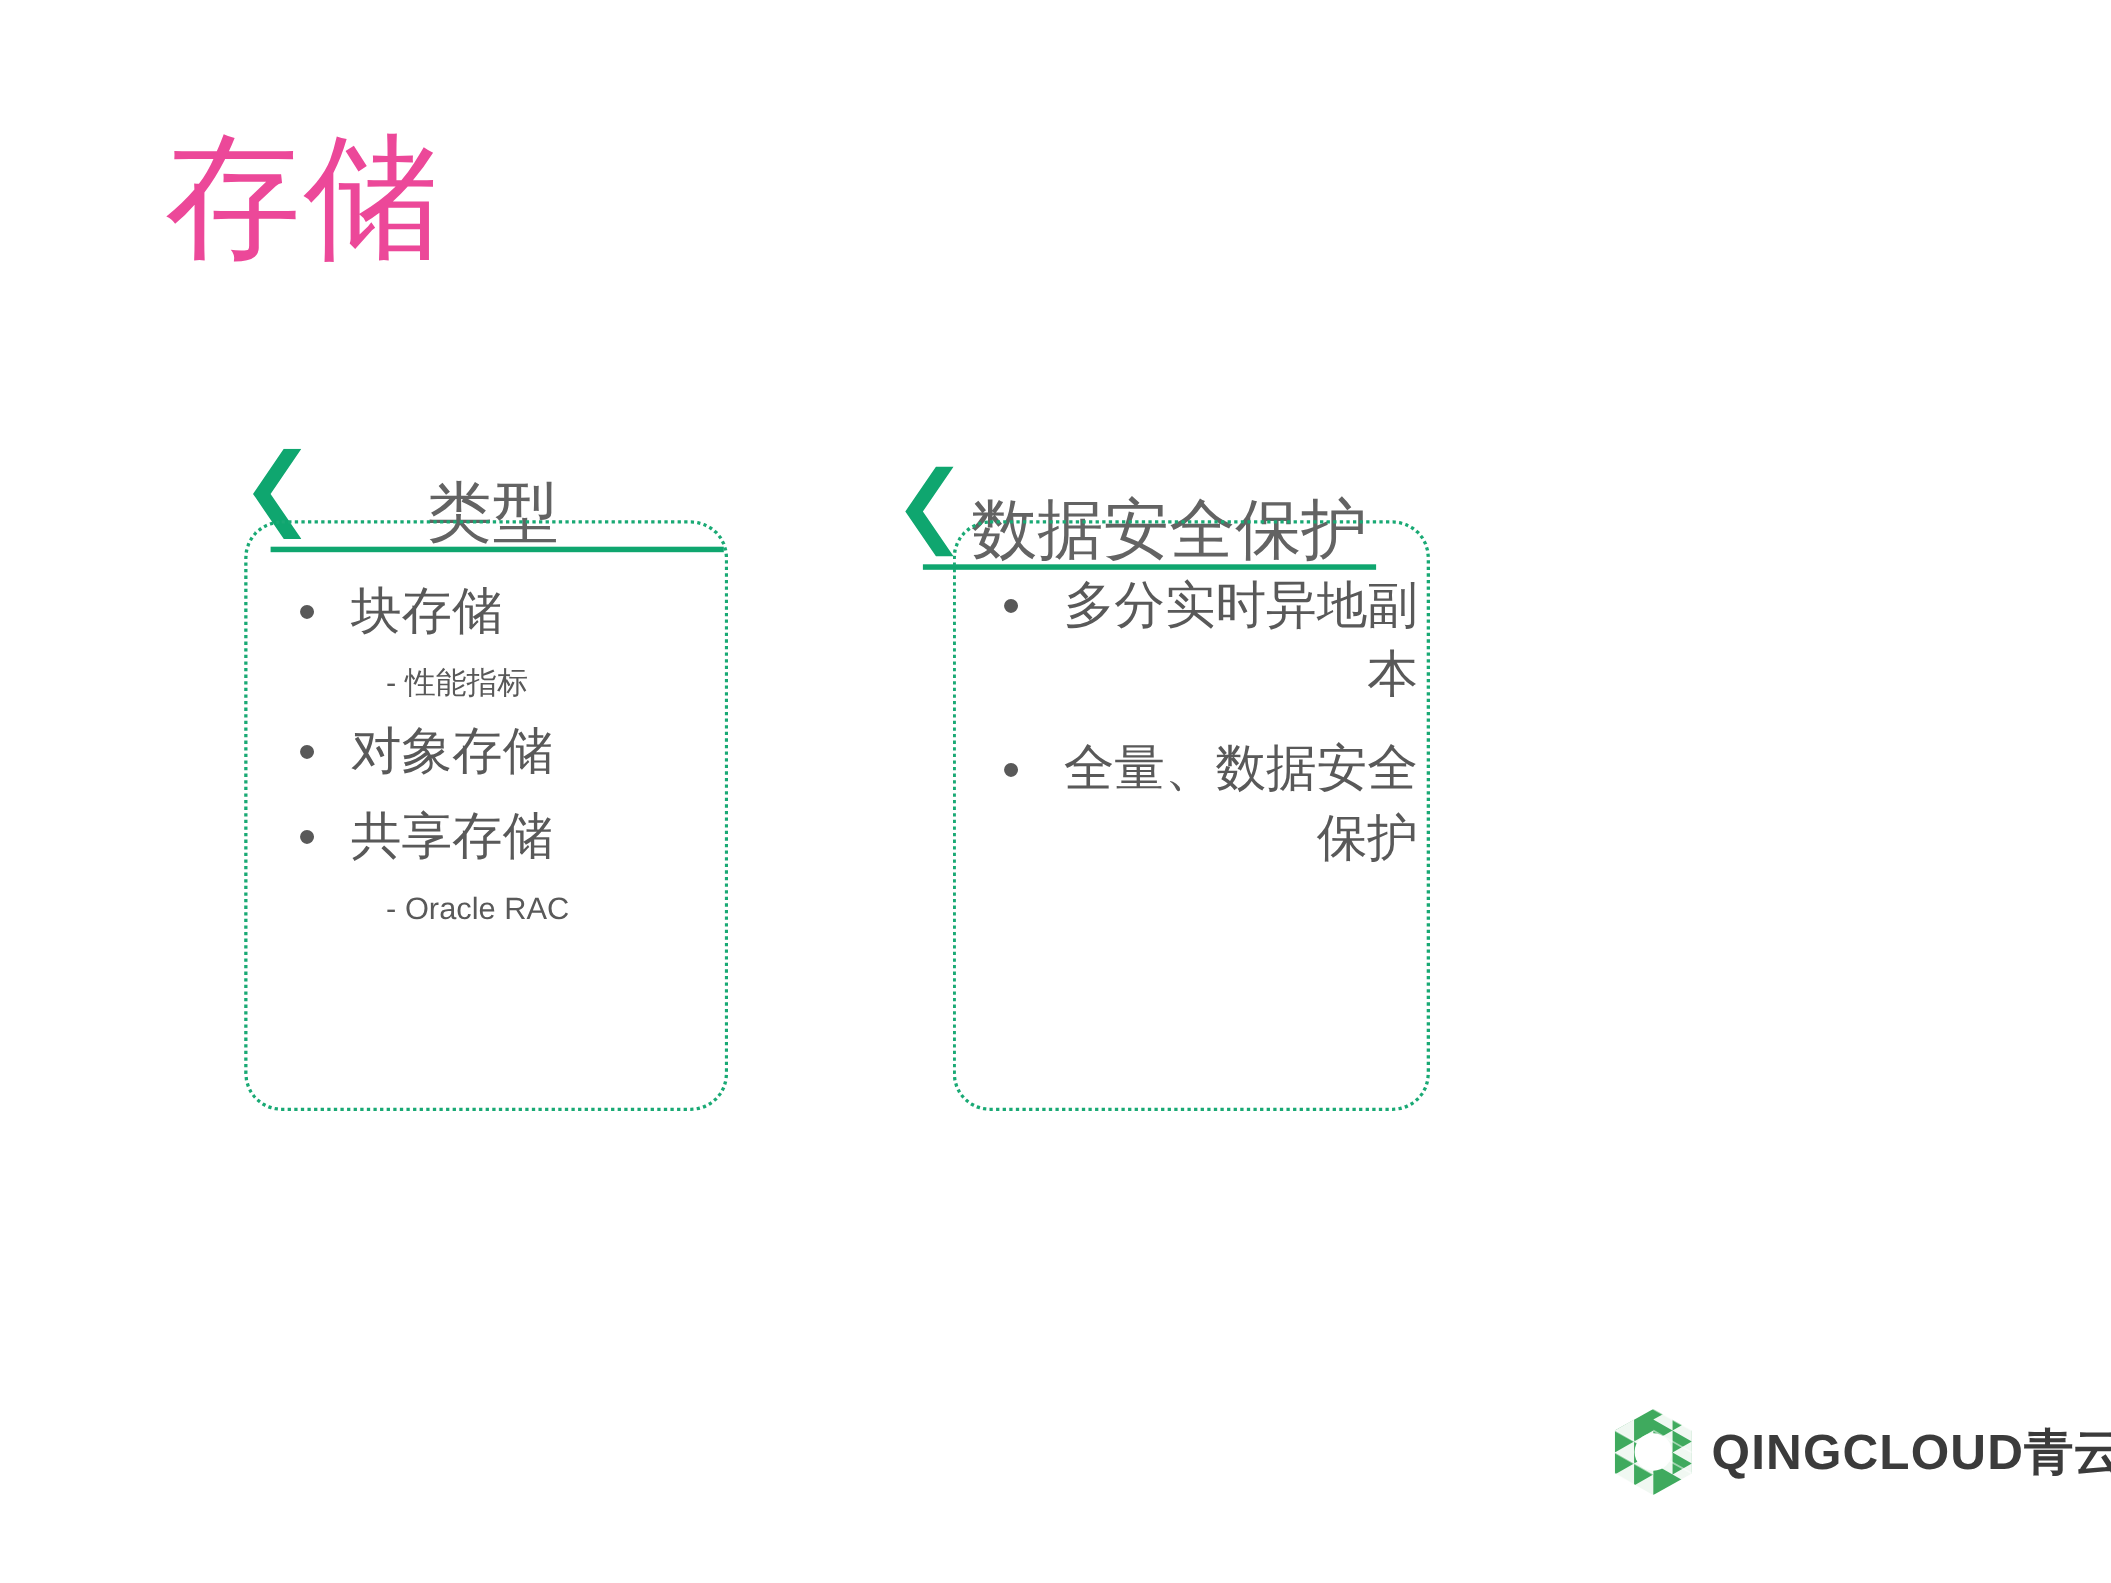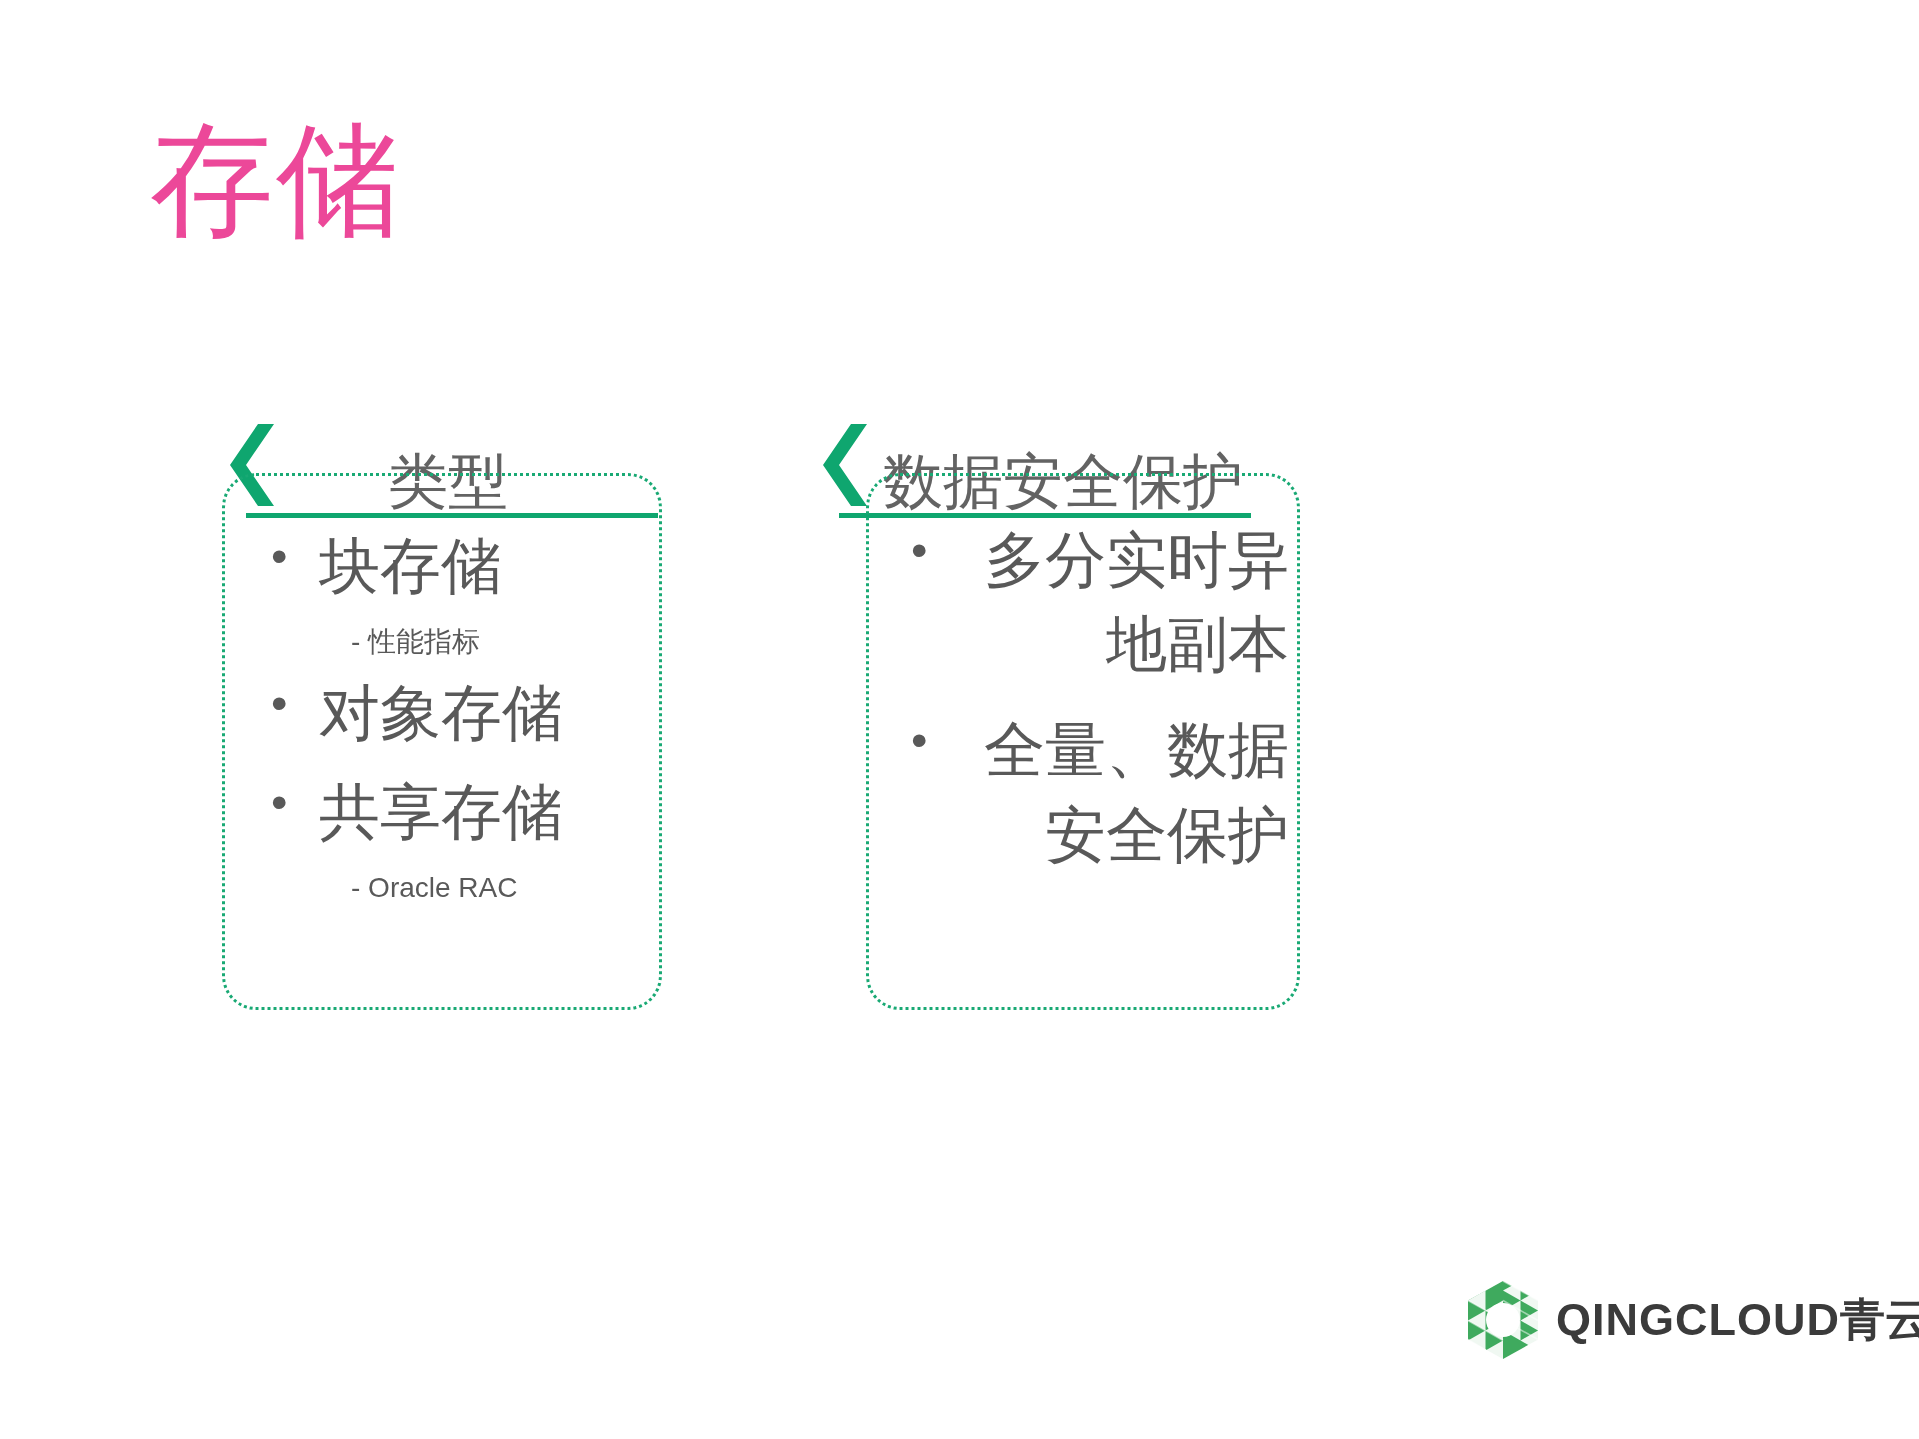--- a/index.html
+++ b/index.html
@@ -53,21 +53,21 @@
     bottom: 6px;
     font-size: 60px;
     line-height: 1;
     color: #636363;
     white-space: nowrap;
     font-weight: 400;
   }
 
   #header-type {
     left: 228px;
-    top: 422px;
+    top: 406px;
     width: 430px;
   }
   #header-type .rule { width: 412px; }
   #header-type .head-text { left: 160px; }
 
   #header-security {
     left: 821px;
     top: 422px;
     width: 430px;
   }
@@ -95,21 +95,21 @@
   }
 
   .bullet-list {
     list-style: none;
     margin: 0;
     padding: 0;
   }
   .bullet-item {
     position: relative;
     padding-left: 72px;
-    font-size: 61px;
+    font-size: 46px;
     line-height: 1.38;
     color: #595959;
     margin-bottom: 4px;
   }
   .bullet-item::before {
     content: "•";
     position: absolute;
     left: 24px;
     top: 0;
     font-size: 47px;

